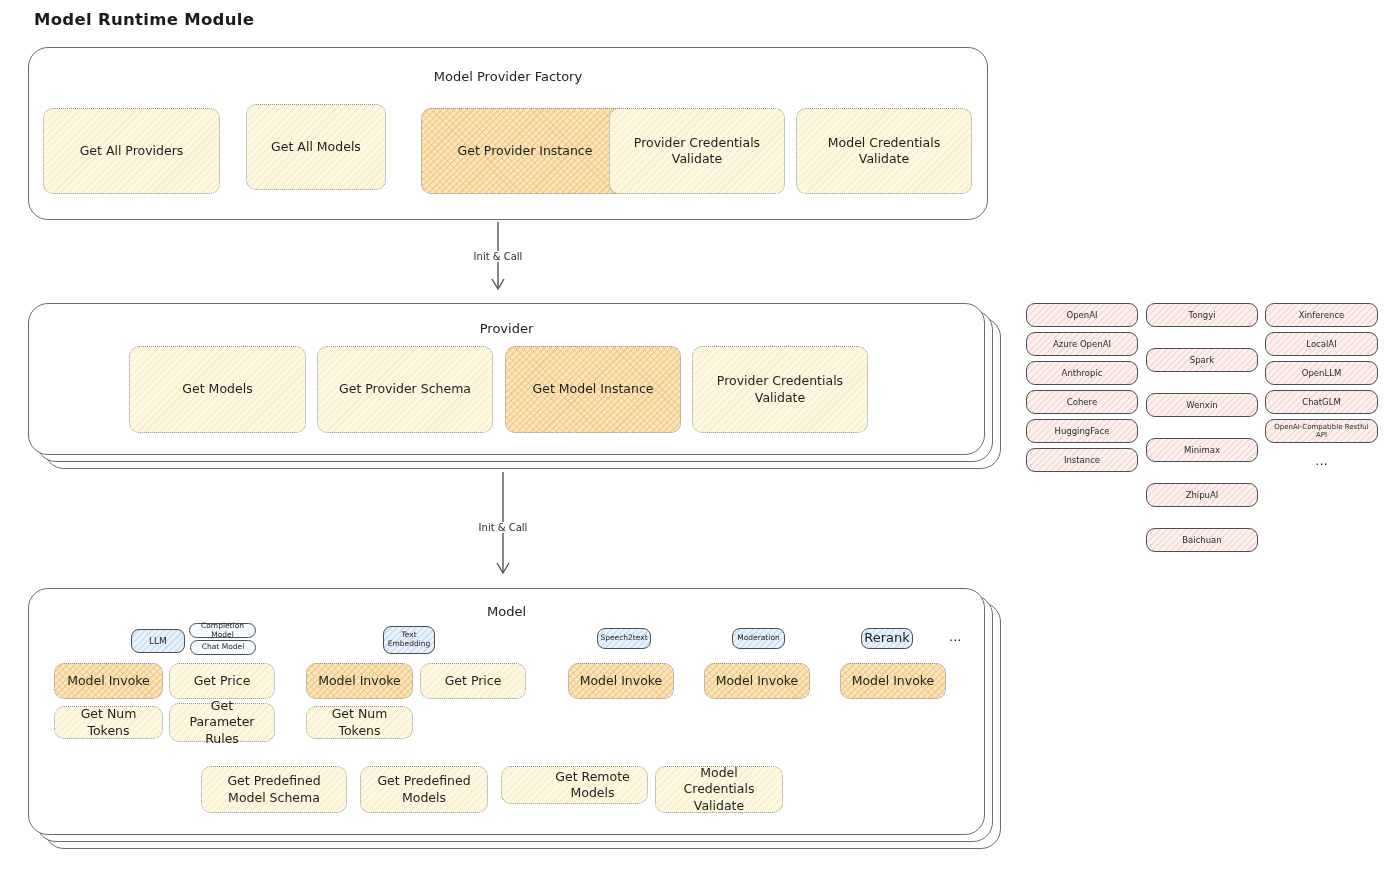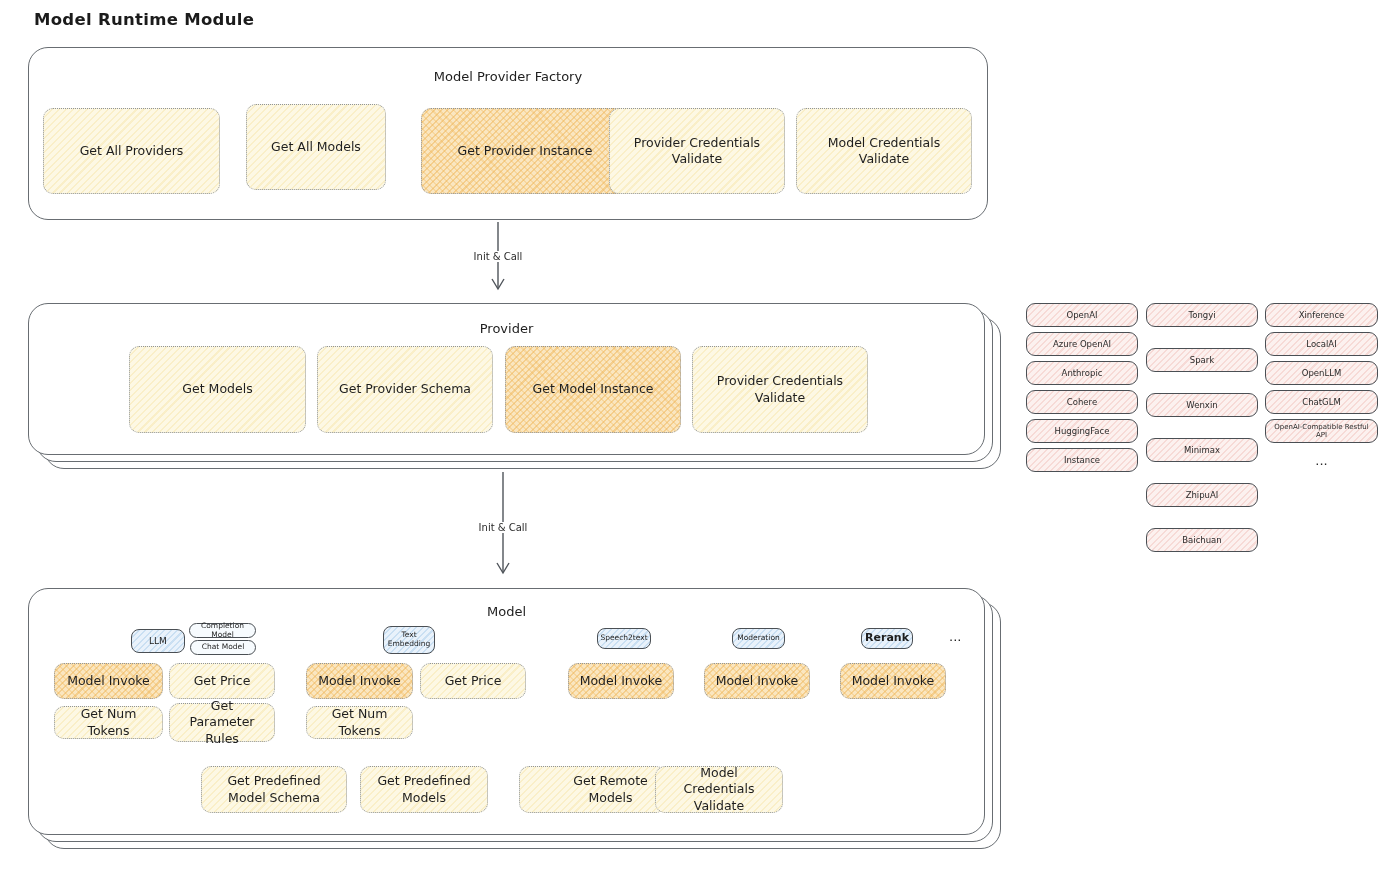--- a/index.html
+++ b/index.html
@@ -141,35 +141,35 @@
     <div class="sheet" style="left:8px; top:7px; width:100%; height:100%;"></div>
     <div class="sheet" style="left:0; top:0; width:100%; height:100%;">
       <div class="panel-title" style="top:15px;">Model</div>
 
       <div class="badge fill-blue" style="left:102px; top:40px; width:54px; height:24px; font-size:9px;">LLM</div>
       <div class="badge badge-white" style="left:160px; top:34px; width:67px; height:15px; font-size:7.5px;">Completion Model</div>
       <div class="badge badge-white" style="left:161px; top:51px; width:66px; height:15px; font-size:7.5px;">Chat Model</div>
       <div class="badge fill-blue" style="left:354px; top:37px; width:52px; height:28px; font-size:7.5px;">Text Embedding</div>
       <div class="badge fill-blue" style="left:568px; top:39px; width:54px; height:21px; font-size:7.5px;">Speech2text</div>
       <div class="badge fill-blue" style="left:703px; top:39px; width:53px; height:21px; font-size:7.5px;">Moderation</div>
-      <div class="badge fill-blue" style="left:832px; top:39px; width:52px; height:21px; font-size:11px;font-weight:bold;">Rerank</div>
+      <div class="badge fill-blue" style="left:832px; top:39px; width:52px; height:21px; font-size:13px;">Rerank</div>
       <div class="ellipsis-text" style="left:920px; top:40px;">...</div>
 
       <div class="btn fill-orange" style="left:25px;  top:74px; width:109px; height:36px;">Model Invoke</div>
       <div class="btn fill-yellow" style="left:140px; top:74px; width:106px; height:36px;">Get Price</div>
       <div class="btn fill-orange" style="left:277px; top:74px; width:107px; height:36px;">Model Invoke</div>
       <div class="btn fill-yellow" style="left:391px; top:74px; width:106px; height:36px;">Get Price</div>
       <div class="btn fill-orange" style="left:539px; top:74px; width:106px; height:36px;">Model Invoke</div>
       <div class="btn fill-orange" style="left:675px; top:74px; width:106px; height:36px;">Model Invoke</div>
       <div class="btn fill-orange" style="left:811px; top:74px; width:106px; height:36px;">Model Invoke</div>
 
       <div class="btn fill-yellow" style="left:25px;  top:117px; width:109px; height:33px;">Get Num Tokens</div>
       <div class="btn fill-yellow" style="left:140px; top:114px; width:106px; height:39px;">Get Parameter Rules</div>
       <div class="btn fill-yellow" style="left:277px; top:117px; width:107px; height:33px;">Get Num Tokens</div>
 
       <div class="btn fill-yellow" style="left:331px; top:177px; width:128px; height:47px;">Get Predefined Models</div>
       <div class="btn fill-yellow" style="left:172px; top:177px; width:146px; height:47px;">Get Predefined Model Schema</div>
-      <div class="btn fill-yellow" style="left:490px; top:177px; width:147px; height:47px;padding-left:44px;">Get Remote Models</div>
+      <div class="btn fill-yellow" style="left:472px; top:177px; width:147px; height:38px;padding-left:44px;">Get Remote Models</div>
       <div class="btn fill-yellow" style="left:626px; top:177px; width:128px; height:47px;">Model Credentials Validate</div>
     </div>
   </div>
 
 </div>
 
 </body></html>

